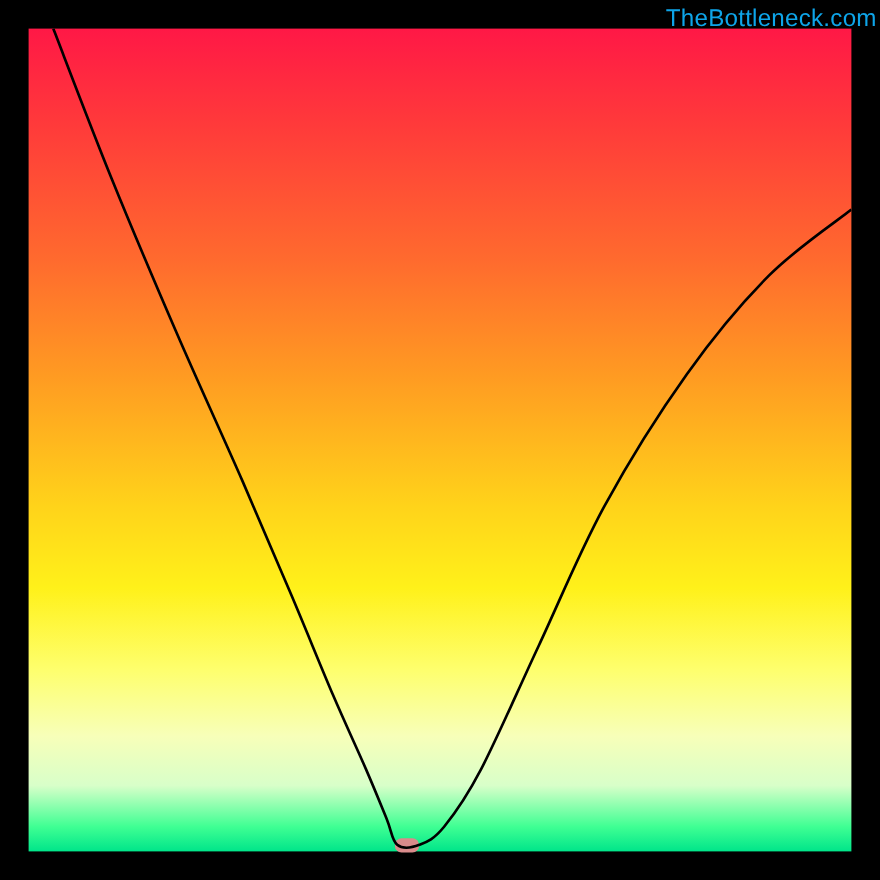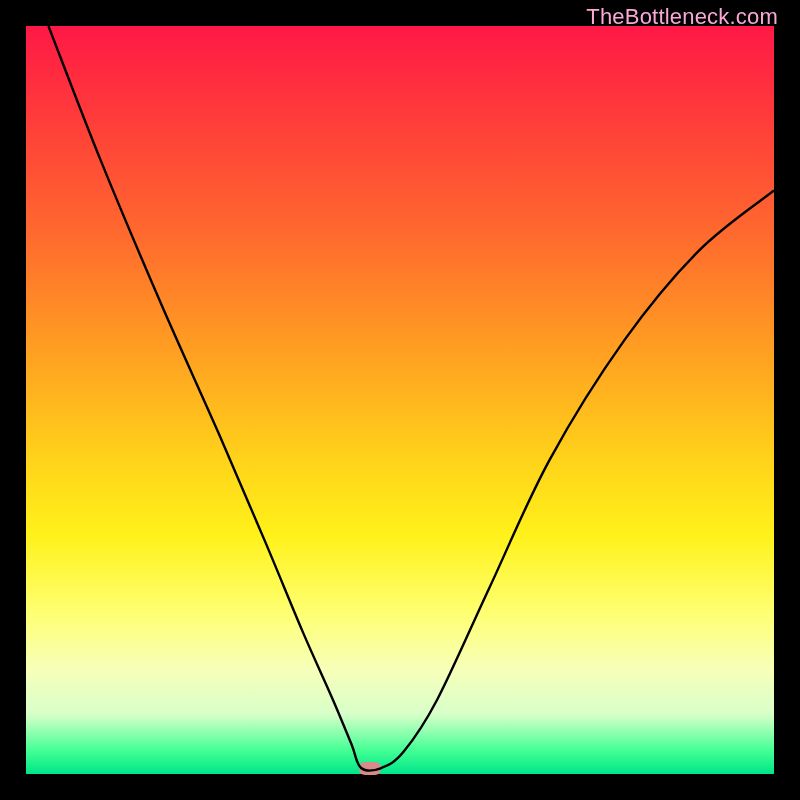--- a/index.html
+++ b/index.html
@@ -13,22 +13,22 @@
   }
   .frame {
     position: relative;
     width: 800px;
     height: 800px;
     background: #000;
   }
   .watermark {
     position: absolute;
     top: 4px;
-    right: 22px;
-    color: #f9a8d4;
+    right: 3px;
+    color: #0ea5e9;
     font-size: 22px;
     font-weight: 400;
     letter-spacing: 0.2px;
     z-index: 10;
   }
   .plot-area {
     position: absolute;
     left: 26px;
     top: 26px;
     width: 748px;

